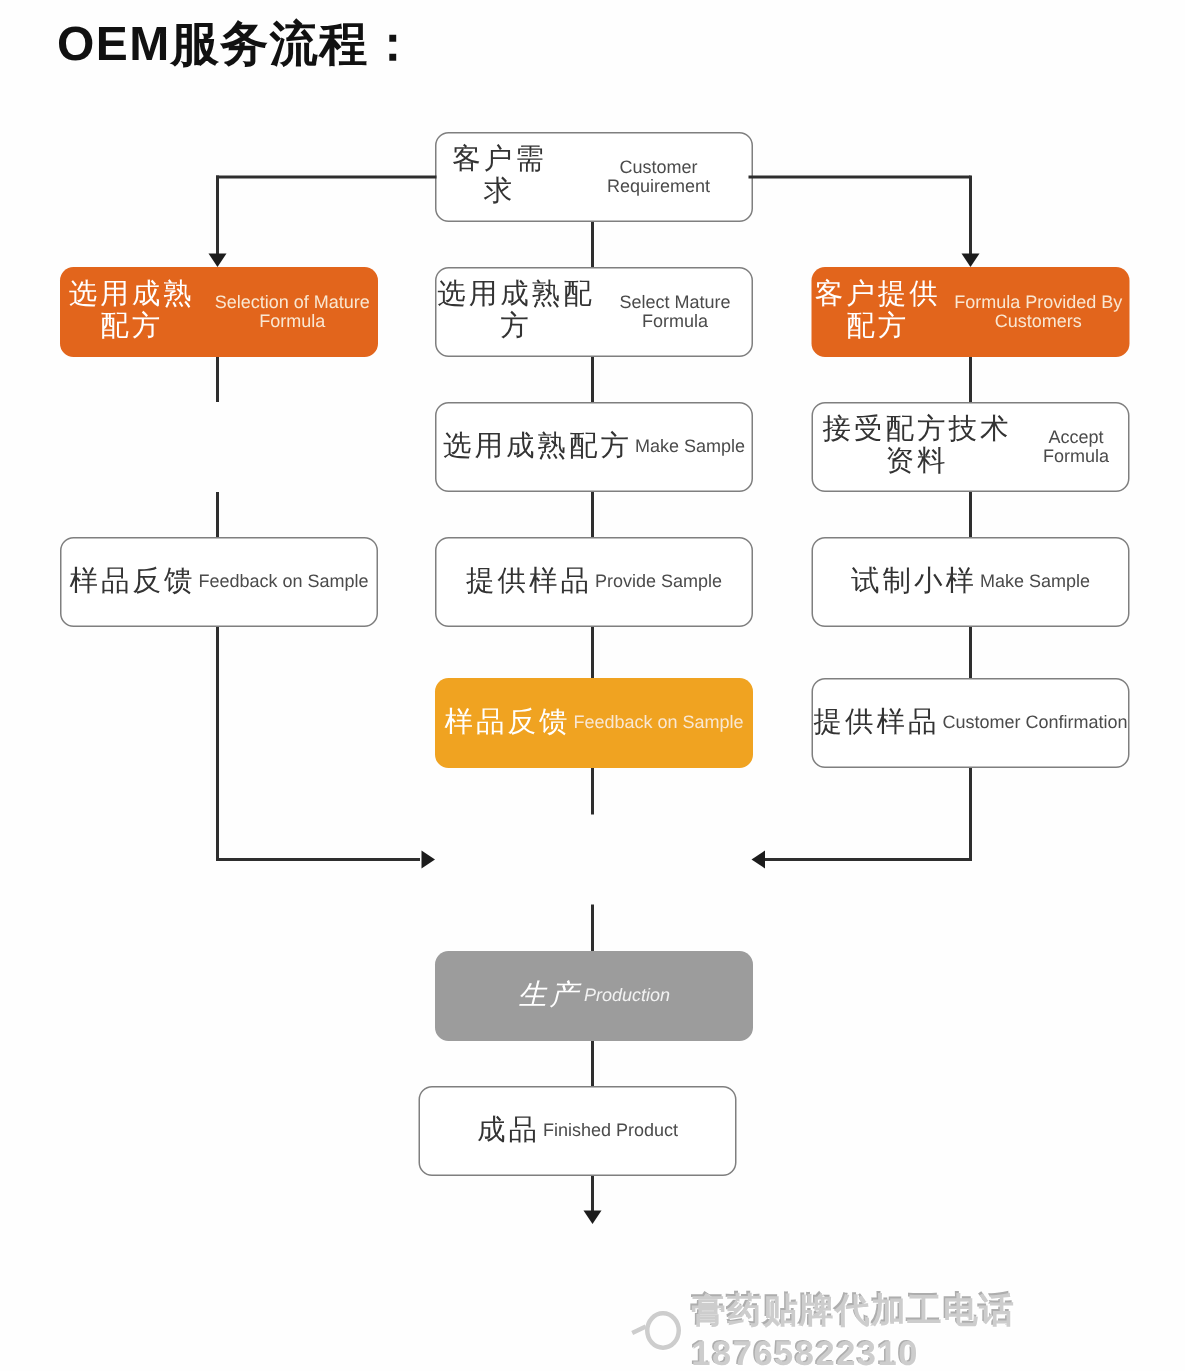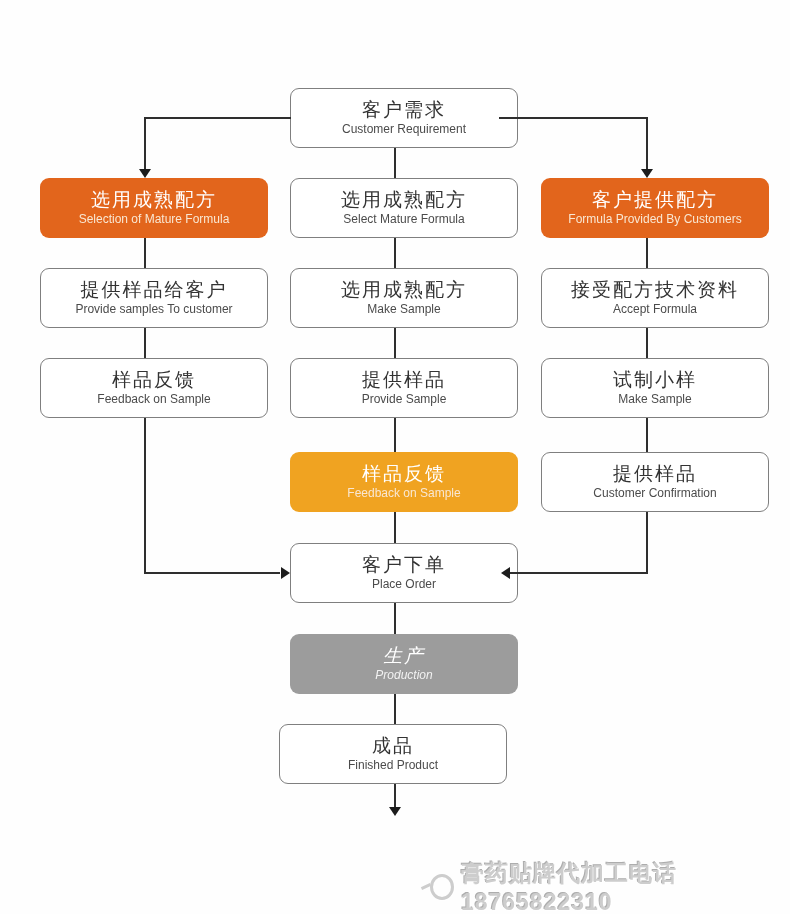--- a/index.html
+++ b/index.html
@@ -2,22 +2,22 @@
 <html style="--accent_orange: #e2651c; --accent_amber: #f0a321; --accent_gray: #9c9c9c;"><head>
 <meta charset="utf-8">
 <style>
   html,body{margin:0;padding:0;background:#ffffff;}
   body{font-family:"Liberation Sans","DejaVu Sans",sans-serif;}
   .stage{position:relative;width:790px;height:914px;background:#fefefe;overflow:hidden;}
 
   .page-title{position:absolute;left:38px;top:8px;font-size:32px;font-weight:bold;
     color:#111;letter-spacing:1px;}
 
-  .node{position:absolute;width:228px;height:60px;background:#fff;
-    border:1px solid #7f7f7f;border-radius:9px;display:flex;flex-direction:column;
+  .node{position:absolute;width:212px;height:60px;background:#fff;
+    border:1px solid #7f7f7f;border-radius:9px;display:flex;flex-direction:row;
     align-items:center;justify-content:center;gap:2px;box-sizing:border-box;text-align:center;}
   .node .zh{font-size:19px;color:#333;letter-spacing:2px;line-height:1.1;}
   .node .en{font-size:12px;color:#4b4b4b;line-height:1.1;}
 
   .node.orange{background:var(--accent_orange,#e2651c);border:none;}
   .node.amber{background:var(--accent_amber,#f0a321);border:none;}
   .node.gray{background:var(--accent_gray,#9c9c9c);border:none;font-style:italic;}
   .node.orange .zh,.node.amber .zh,.node.gray .zh{color:#fff;}
   .node.orange .en,.node.amber .en,.node.gray .en{color:#f9e7d2;}
   .node.gray .en{color:#f2f2f2;}
@@ -35,43 +35,40 @@
   .wm-icon{width:20px;height:20px;border:3px solid #cdcdcd;border-radius:50%;
     box-shadow:1px 1px 0 #fff;position:relative;}
   .wm-icon:before{content:"";position:absolute;left:-12px;top:8px;width:10px;height:3px;
     background:#cdcdcd;transform:rotate(-25deg);}
 </style>
 </head>
 <body>
 
 <div class="stage">
 
+  <div class="page-title">OEM服务流程：</div>
 
   <div class="node" style="left:290px;top:88px">
     <div class="zh">客户需求</div>
     <div class="en">Customer Requirement</div>
   </div>
 
   <div class="node orange" style="left:40px;top:178px">
     <div class="zh">选用成熟配方</div>
     <div class="en">Selection of Mature Formula</div>
   </div>
   <div class="node" style="left:290px;top:178px">
     <div class="zh">选用成熟配方</div>
     <div class="en">Select Mature Formula</div>
   </div>
   <div class="node orange" style="left:541px;top:178px">
     <div class="zh">客户提供配方</div>
     <div class="en">Formula  Provided By Customers</div>
   </div>
 
-  <div class="node" style="left:40px;top:268px">
-    <div class="zh">提供样品给客户</div>
-    <div class="en">Provide samples To customer</div>
-  </div>
   <div class="node" style="left:290px;top:268px">
     <div class="zh">选用成熟配方</div>
     <div class="en">Make Sample</div>
   </div>
   <div class="node" style="left:541px;top:268px">
     <div class="zh">接受配方技术资料</div>
     <div class="en">Accept Formula</div>
   </div>
 
   <div class="node" style="left:40px;top:358px">
@@ -89,24 +86,20 @@
 
   <div class="node amber" style="left:290px;top:452px">
     <div class="zh">样品反馈</div>
     <div class="en">Feedback on Sample</div>
   </div>
   <div class="node" style="left:541px;top:452px">
     <div class="zh">提供样品</div>
     <div class="en">Customer Confirmation</div>
   </div>
 
-  <div class="node" style="left:290px;top:543px">
-    <div class="zh">客户下单</div>
-    <div class="en">Place Order</div>
-  </div>
   <div class="node gray" style="left:290px;top:634px">
     <div class="zh">生产</div>
     <div class="en">Production</div>
   </div>
   <div class="node" style="left:279px;top:724px">
     <div class="zh">成品</div>
     <div class="en">Finished Product</div>
   </div>
 
   <div class="vline" style="left:394px;top:148px;height:30px"></div>

